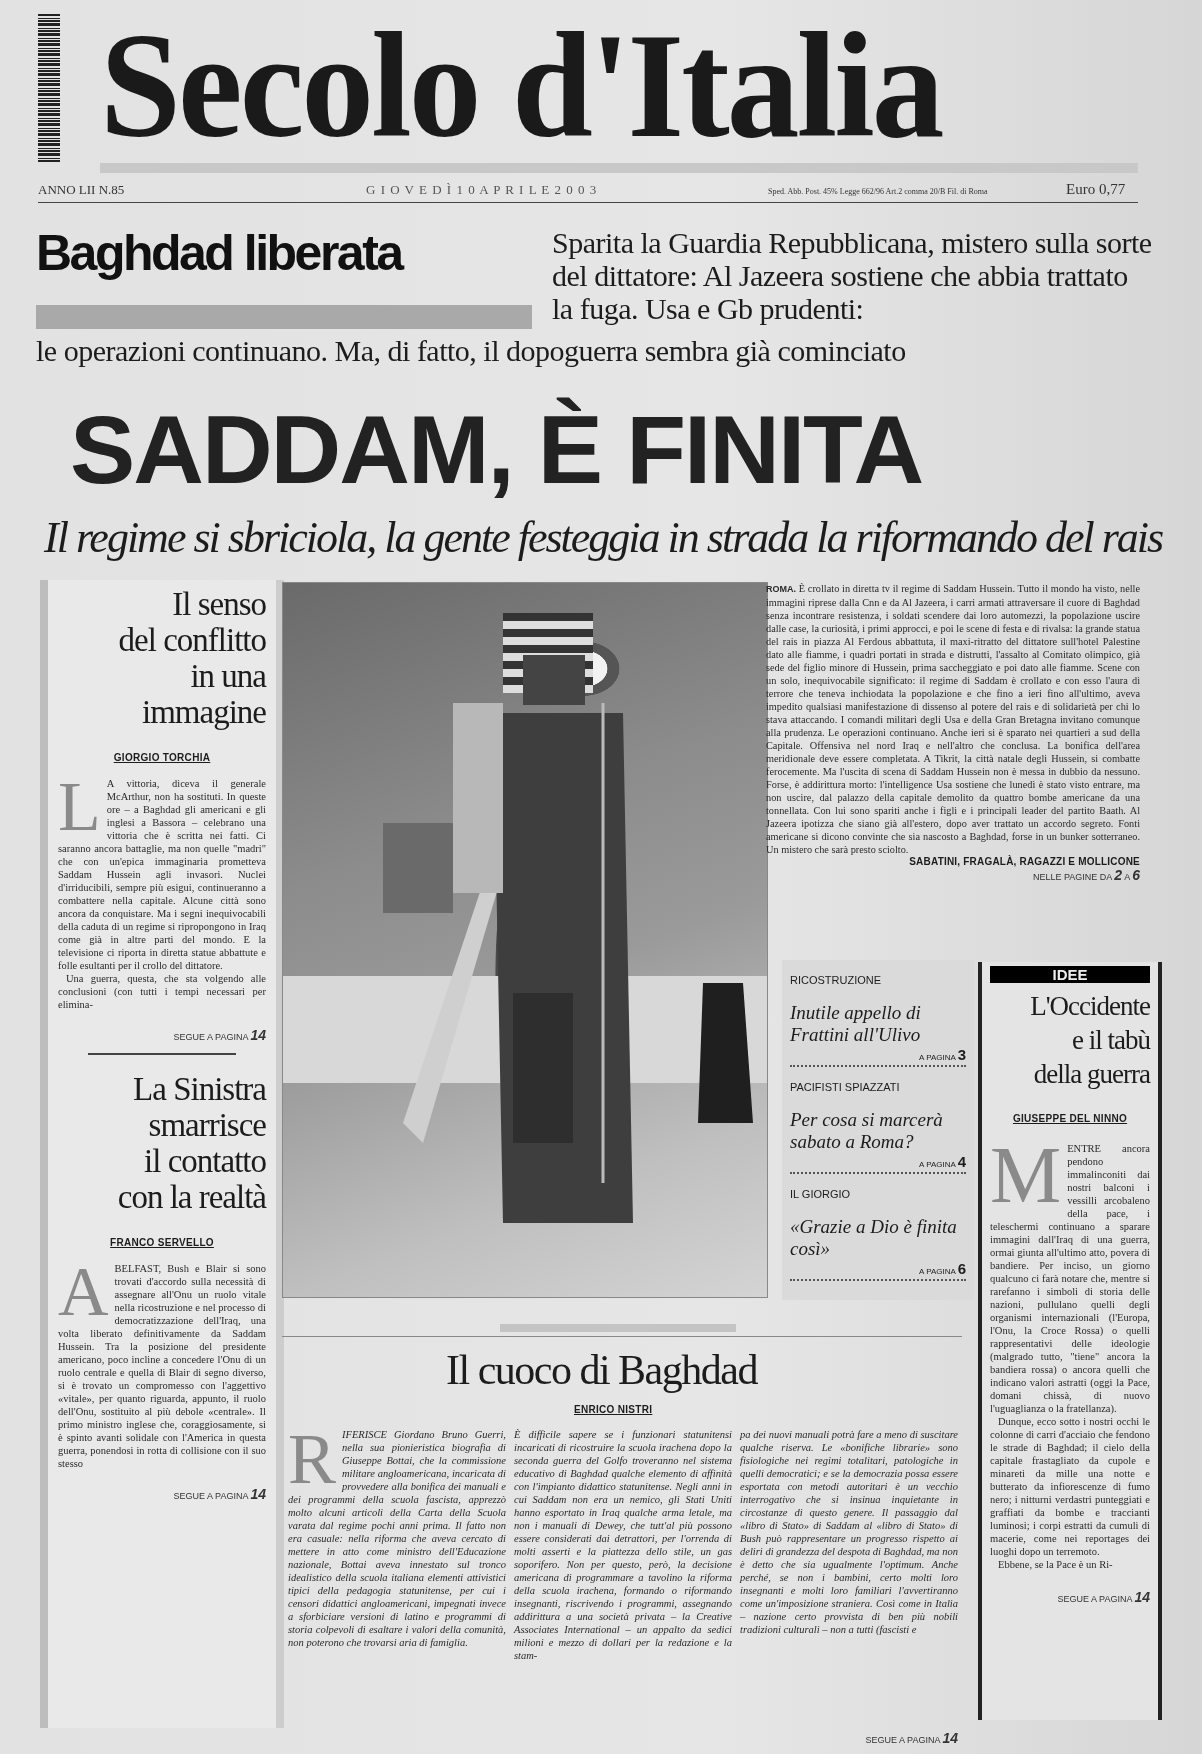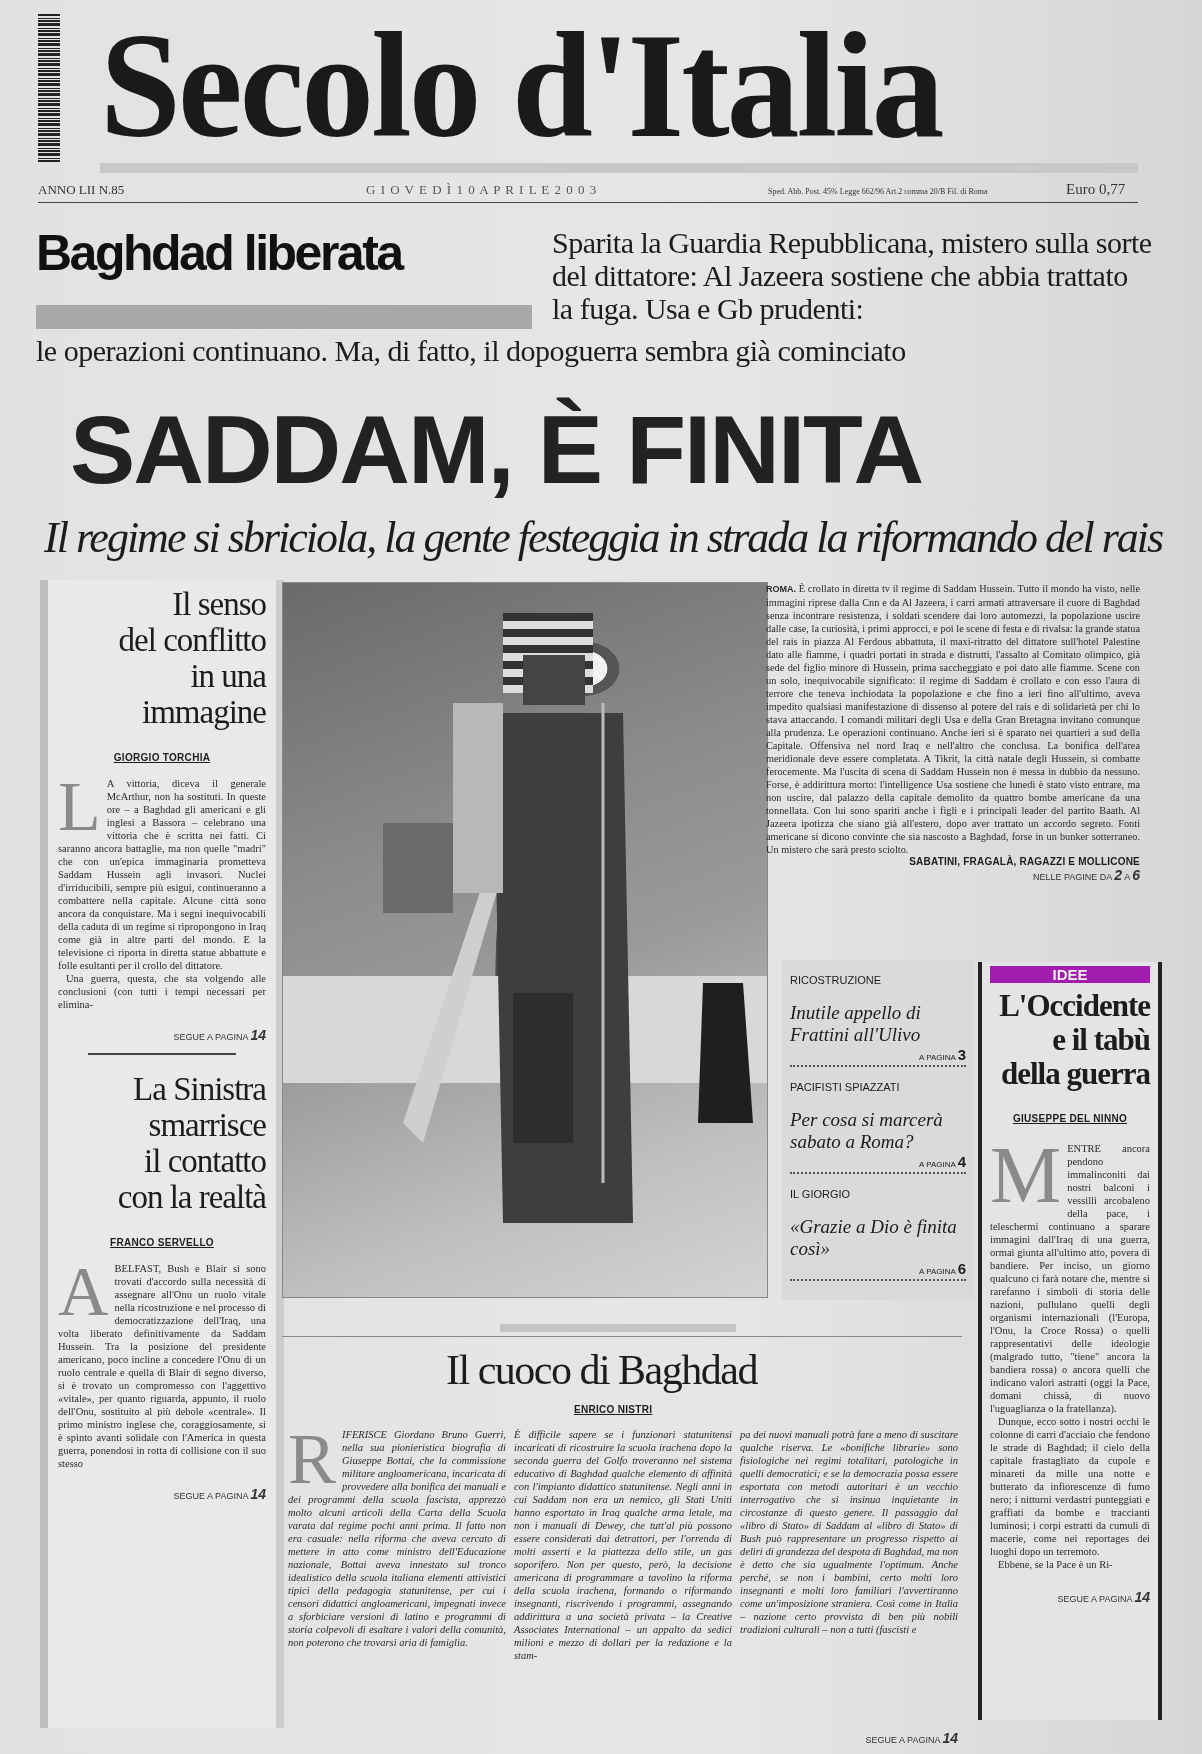--- a/index.html
+++ b/index.html
@@ -47,21 +47,21 @@
   .main{left:766px;top:582px;width:374px;}
   .credit{font-family:"Liberation Sans",sans-serif;font-weight:bold;font-size:10px;text-align:right;letter-spacing:.2px;}
   
   .teasers{left:782px;top:960px;width:176px;height:340px;background:#dadada;padding:0 8px;}
   .tcat{font-family:"Liberation Sans",sans-serif;font-weight:normal;font-size:11px;margin-top:14px;}
   .thead{font-style:italic;font-size:19px;line-height:22px;margin-top:16px;}
   .tpage{font-family:"Liberation Sans",sans-serif;font-size:8px;text-align:right;border-bottom:2px dotted #555;padding-bottom:2px;}
   .tpage b{font-size:15px;}
   .idee{left:978px;top:962px;width:160px;height:758px;border-left:4px solid #222;border-right:4px solid #222;
         background:#e4e4e4;padding:0 8px;}
-  .ideelabel{background:#a21caf;color:#eee;text-align:center;font-family:"Liberation Sans",sans-serif;
+  .ideelabel{background:#000000;color:#eee;text-align:center;font-family:"Liberation Sans",sans-serif;
              font-weight:bold;font-size:15px;margin:4px 0 6px;}
   
   .cuoco{left:446px;top:1346px;font-size:42px;letter-spacing:-1.5px;}
   .cuoco-by{left:574px;top:1404px;}
   .bcol{top:1428px;width:218px;font-style:italic;font-size:10.5px;line-height:13px;text-align:justify;color:#2a2a2a;}
   .topruleb{left:282px;top:1336px;width:680px;height:1px;background:#888;}
   .greystrip{left:500px;top:1324px;width:236px;height:8px;background:#c4c4c4;}
 </style>
 </head>
 <body>
@@ -171,21 +171,21 @@
     </div>
     <div>
       <div class="tcat">IL GIORGIO</div>
       <div class="thead">«Grazie a Dio è finita così»</div>
       <div class="tpage"><span>A PAGINA</span> <b>6</b></div>
     </div>
   </div>
 
   <div class="abs idee">
     <div class="ideelabel">IDEE</div>
-    <div class="ctitle" style="font-size:31px;line-height:34px;font-weight:bold;">
+    <div class="ctitle" style="font-size:27px;line-height:34px;">
       <div>L'Occidente</div>
       <div>e il tabù</div>
       <div>della guerra</div>
     </div>
     <div class="byline" style="margin:22px 0 18px;">GIUSEPPE DEL NINNO</div>
     <div class="body">
       <span class="dropcap" style="font-size:80px;line-height:66px;">M</span>
       <span>ENTRE ancora pendono immalinconiti dai nostri balconi i vessilli arcobaleno della pace, i teleschermi continuano a sparare immagini dall'Iraq di una guerra, ormai giunta all'ultimo atto, povera di bandiere. Per inciso, un giorno qualcuno ci farà notare che, mentre si rarefanno i simboli di storia delle nazioni, pullulano quelli degli organismi internazionali (l'Europa, l'Onu, la Croce Rossa) o quelli rappresentativi delle ideologie (malgrado tutto, "tiene" ancora la bandiera rossa) o ancora quelli che indicano valori astratti (oggi la Pace, domani chissà, di nuovo l'uguaglianza o la fratellanza).</span>
     </div>
     <div class="body" style="text-indent:8px;">Dunque, ecco sotto i nostri occhi le colonne di carri d'acciaio che fendono le strade di Baghdad; il cielo della capitale frastagliato da cupole e minareti da mille una notte e butterato da infiorescenze di fumo nero; i nitturni verdastri punteggiati e graffiati da bombe e traccianti luminosi; i corpi estratti da cumuli di macerie, come nei reportages dei luoghi dopo un terremoto.</div>

